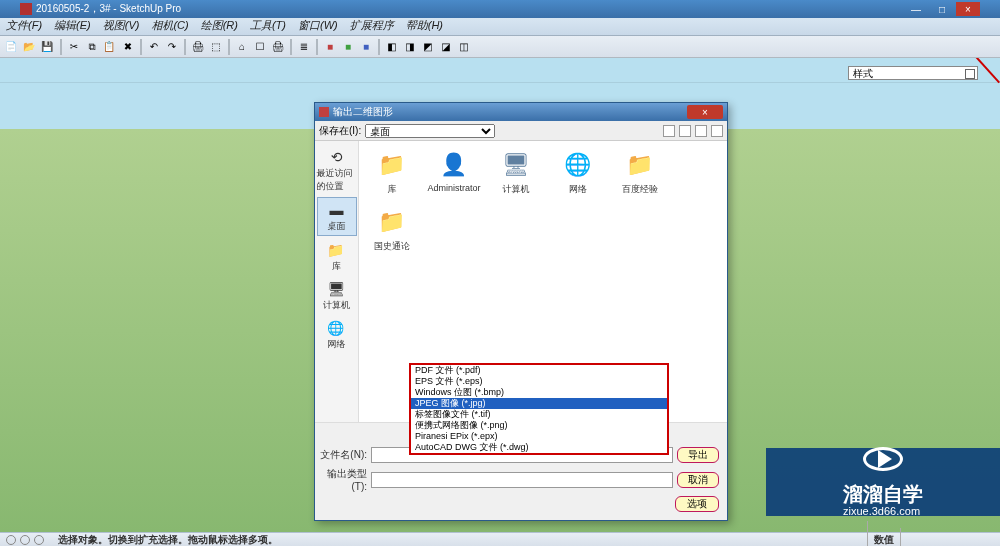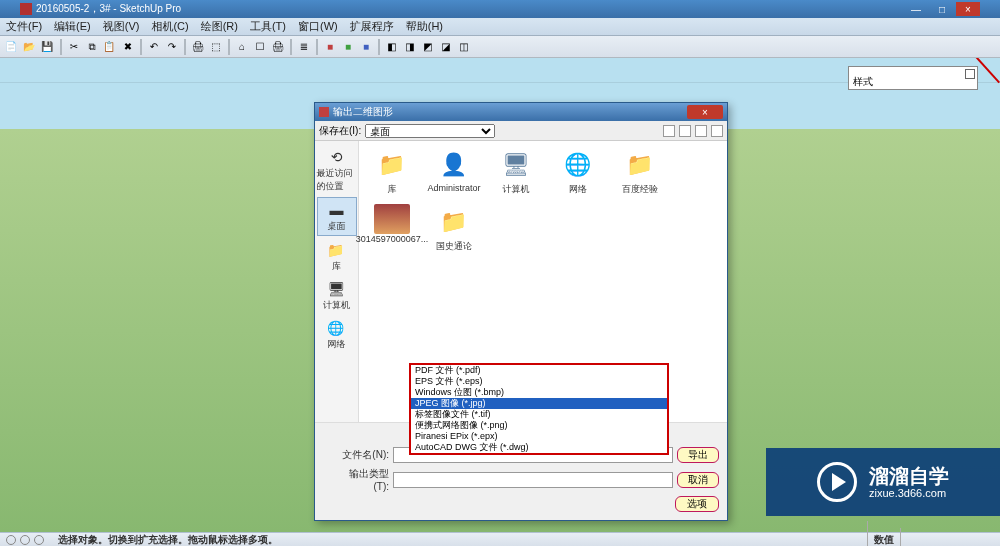--- a/index.html
+++ b/index.html
@@ -21,24 +21,25 @@
 }
 .title-icon { width: 12px; height: 12px; background:#b03030; margin-right:4px; }
 .title-spacer { flex: 1; }
 .win-btn { width: 24px; height: 14px; display:flex; align-items:center; justify-content:center; font-size:10px; color:#fff; margin-left:2px; cursor:default;}
 .win-btn.close { background:#c0392b; }
 
 .menu-bar {
   height: 18px;
   background: linear-gradient(#d8e6f2,#c8d8e8);
   display:flex;
-  align-items:center;
+  align-items:flex-start;
   font-size:11px;
   color:#222;
   border-bottom:1px solid #a0b0c0;
+  font-style:italic;
 }
 .menu-item { padding: 0 6px; cursor:default; }
 
 .toolbar { 
   height: 22px; 
   background: linear-gradient(#e8eef5,#d8e0ea); 
   display:flex; 
   align-items:center;
   gap:2px;
   padding: 0 4px;
@@ -55,27 +56,27 @@
   overflow:hidden;
 }
 .horizon { position:absolute; top:24px; left:0; right:0; height:1px; background:rgba(0,0,0,0.08);}
 .axis-red { position:absolute; top:0; right:0; width:460px; height:2px; background:#c00; transform-origin: right top; transform: translate(0px, 24px) rotate(48deg);}
 
 .style-box{
   position:absolute;
   top:66px;
   right:22px;
   width:130px;
-  height:24px;
+  height:14px;
   background:#fff;
   border:1px solid #888;
   font-size:10px;
   padding:0 4px;
   display:flex;
-  align-items:flex-end;
+  align-items:flex-start;
 }
 .style-box .sq{position:absolute;right:2px;top:2px;width:10px;height:10px;border:1px solid #666;}
 
 .status-bar{
   position:absolute;
   bottom:0;
   left:0; right:0;
   height:14px;
   background:linear-gradient(#e8eef5,#d8e0ea);
   border-top:1px solid #b0c0d0;
@@ -137,21 +138,21 @@
 .file-item{width:54px;display:flex;flex-direction:column;align-items:center;font-size:9px;color:#333;text-align:center;cursor:pointer;}
 .file-icon{width:40px;height:36px;display:flex;align-items:center;justify-content:center;font-size:22px;}
 .fi-folder{color:#e8b050;}
 .fi-user{color:#4080c0;}
 .fi-monitor{color:#6080a0;}
 .fi-globe{color:#3080c0;}
 .fi-pic{background:linear-gradient(#a04040,#e0a060);border-radius:2px;width:36px;height:30px;}
 
 .dlg-bottom{
   position:relative;
-  padding:4px 8px 8px 22px;
+  padding:4px 8px 8px 0;
   background:#f0f0f0;
   border-top:1px solid #ddd;
 }
 .dropdown-open{
   position:absolute;
   left:94px; top:-60px;
   width:260px;
   border:2px solid #c00;
   background:#fff;
   font-size:9px;
@@ -172,20 +173,21 @@
   width: 234px;
   height: 68px;
   background: rgba(10,60,120,0.9);
   color:#fff;
   display:flex;
   align-items:center;
   justify-content:center;
   gap:12px;
   font-size:20px;
   font-weight:bold;
+  flex-direction:column;
 }
 .wm-logo{width:40px;height:40px;border:3px solid #fff;border-radius:50%;display:flex;align-items:center;justify-content:center;}
 .wm-tri{width:0;height:0;border-left:14px solid #fff;border-top:9px solid transparent;border-bottom:9px solid transparent;margin-left:4px;}
 .wm-text{display:flex;flex-direction:column;line-height:1.1;}
 .wm-sub{font-size:11px;font-weight:normal;}
 </style>
 </head>
 <body>
 
 <div class="title-bar">
@@ -363,24 +365,20 @@
           <div class="file-icon fi-monitor">🖥</div>
           <div>计算机</div>
         </div>
         <div class="file-item">
           <div class="file-icon fi-globe">🌐</div>
           <div>网络</div>
         </div>
         <div class="file-item">
           <div class="file-icon fi-folder">📁</div>
           <div>百度经验</div>
-        </div>
-        <div class="file-item">
-          <div class="file-icon fi-pic"></div>
-          <div>3014597000067...</div>
         </div>
         <div class="file-item">
           <div class="file-icon fi-folder">📁</div>
           <div>国史通论</div>
         </div>
       </div>
   </div>
   <div class="dlg-bottom">
     <div class="dropdown-open" id="ftDrop">
         <div class="drop-line">PDF 文件 (*.pdf)</div>

